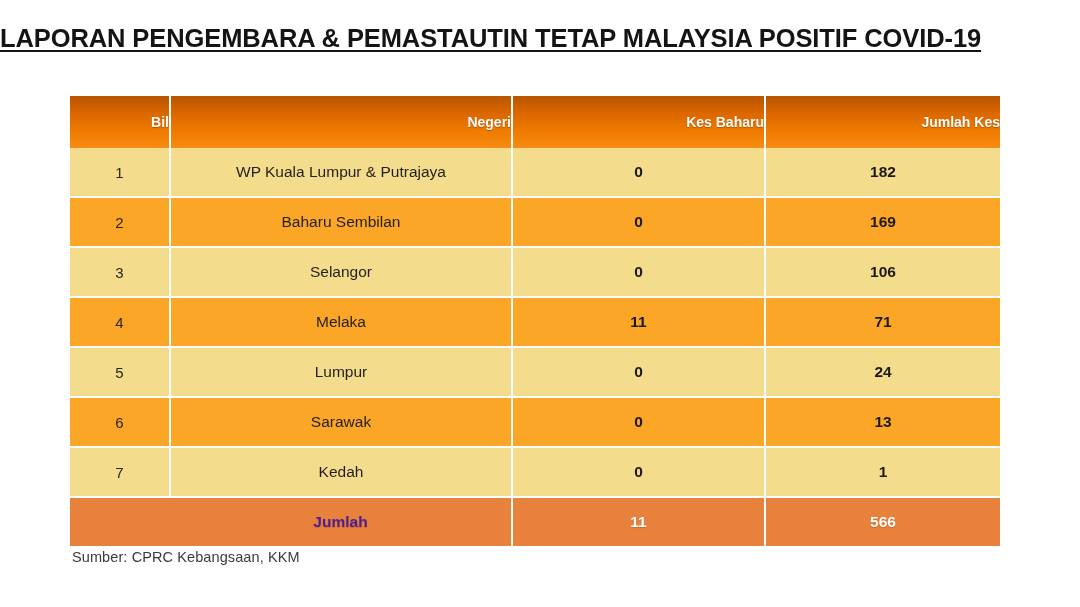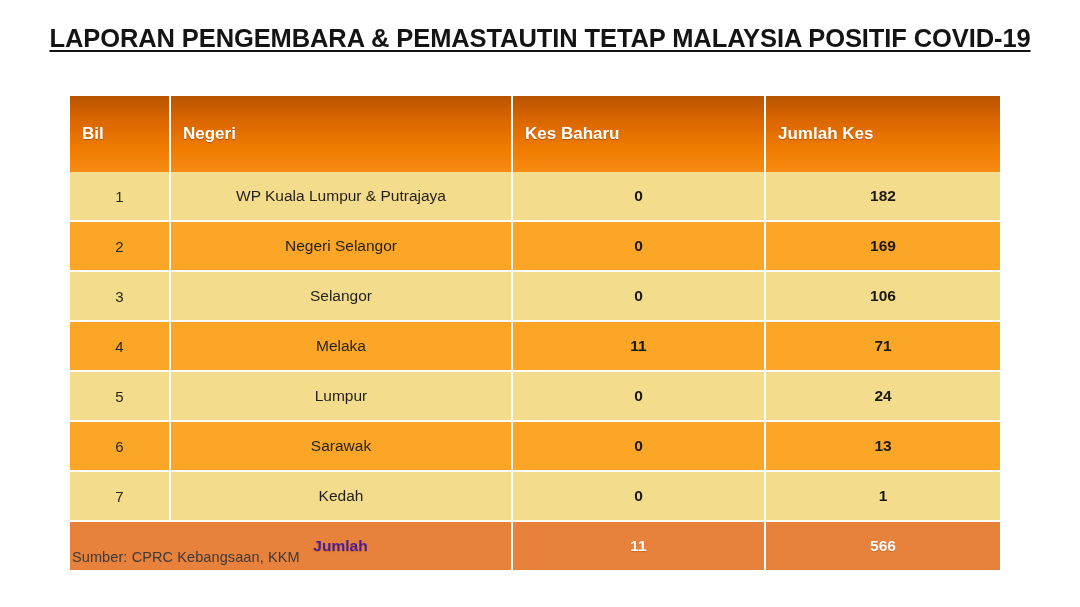--- a/index.html
+++ b/index.html
@@ -22,21 +22,20 @@
     height: 607px;
     box-sizing: border-box;
   }
 
   
   .title-block {
     position: absolute;
     top: 22px;
     left: 0;
     width: 1080px;
-    text-align: center;
   }
   .title-line {
     display: inline-block;
     font-size: 25.5px;
     font-weight: 600;
     letter-spacing: -0.1px;
     line-height: 33px;
     color: #141414;
     text-decoration: underline;
     text-underline-offset: 3px;
@@ -62,27 +61,27 @@
   }
   table.data-table col.c-bil     { width: 100px; }
   table.data-table col.c-negeri  { width: 342px; }
   table.data-table col.c-baharu  { width: 253px; }
   table.data-table col.c-jumlah  { width: 235px; }
 
   thead th {
     height: 52px;
     background: linear-gradient(to bottom, #b85400 0%, #d96500 30%, #f07c00 70%, #f78b14 100%);
     color: #ffffff;
-    font-size: 17px;
+    font-size: 14px;
     font-weight: bold;
-    text-align: left;
+    text-align: right;
     vertical-align: middle;
     border-right: 2px solid #ffffff;
     text-shadow: 0 1px 1px rgba(110, 45, 0, 0.45);
-    padding: 12px;
+    padding: 0;
   }
   thead th:last-child { border-right: none; }
 
   tbody td {
     height: 48px;
     text-align: center;
     vertical-align: middle;
     border-right: 2px solid #ffffff;
     border-bottom: 2px solid #ffffff;
     font-size: 15.5px;
@@ -168,21 +167,21 @@
 
         <tr class="row-light">
           <td class="cell-bil">1</td>
           <td class="cell-negeri">WP Kuala Lumpur &amp; Putrajaya</td>
           <td class="cell-num">0</td>
           <td class="cell-num">182</td>
         </tr>
 
         <tr class="row-dark">
           <td class="cell-bil">2</td>
-          <td class="cell-negeri">Negeri Selangor</td>
+          <td class="cell-negeri">Baharu Sembilan</td>
           <td class="cell-num">0</td>
           <td class="cell-num">169</td>
         </tr>
 
         <tr class="row-light">
           <td class="cell-bil">3</td>
           <td class="cell-negeri">Selangor</td>
           <td class="cell-num">0</td>
           <td class="cell-num">106</td>
         </tr>

